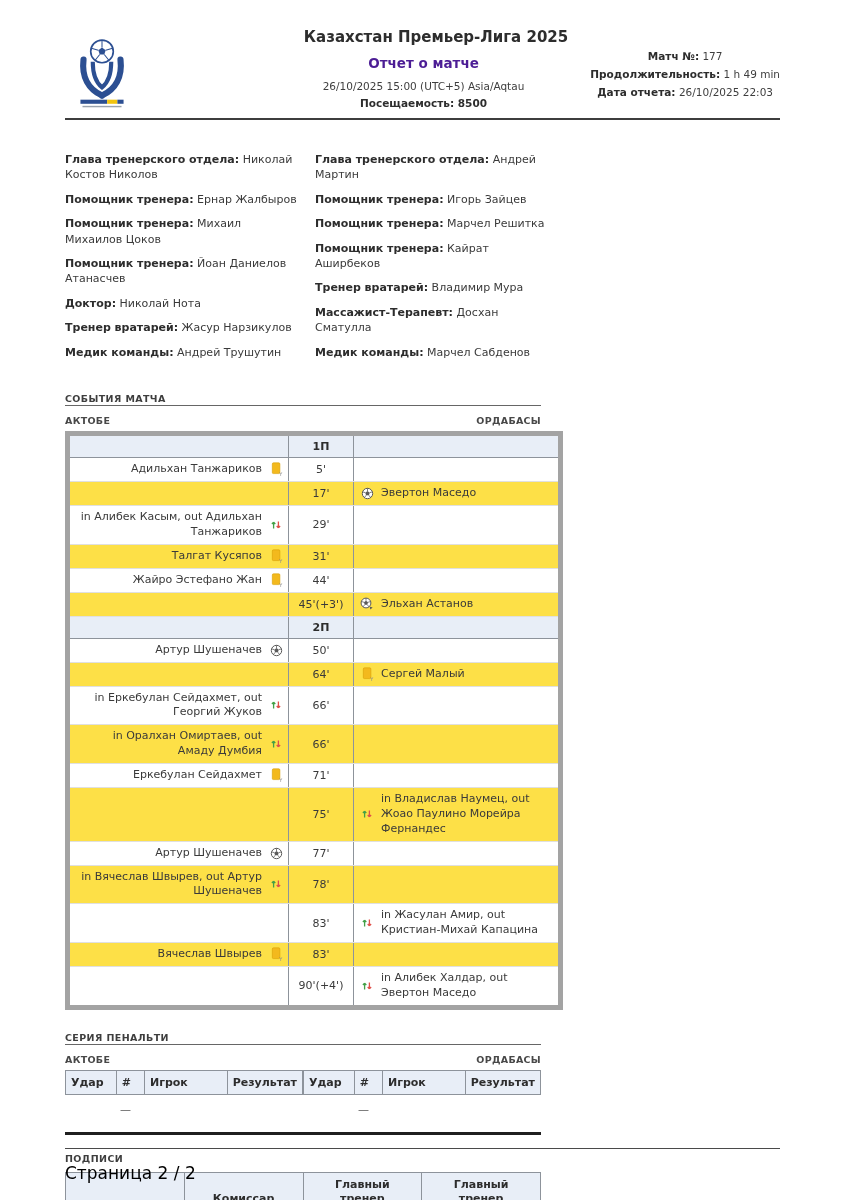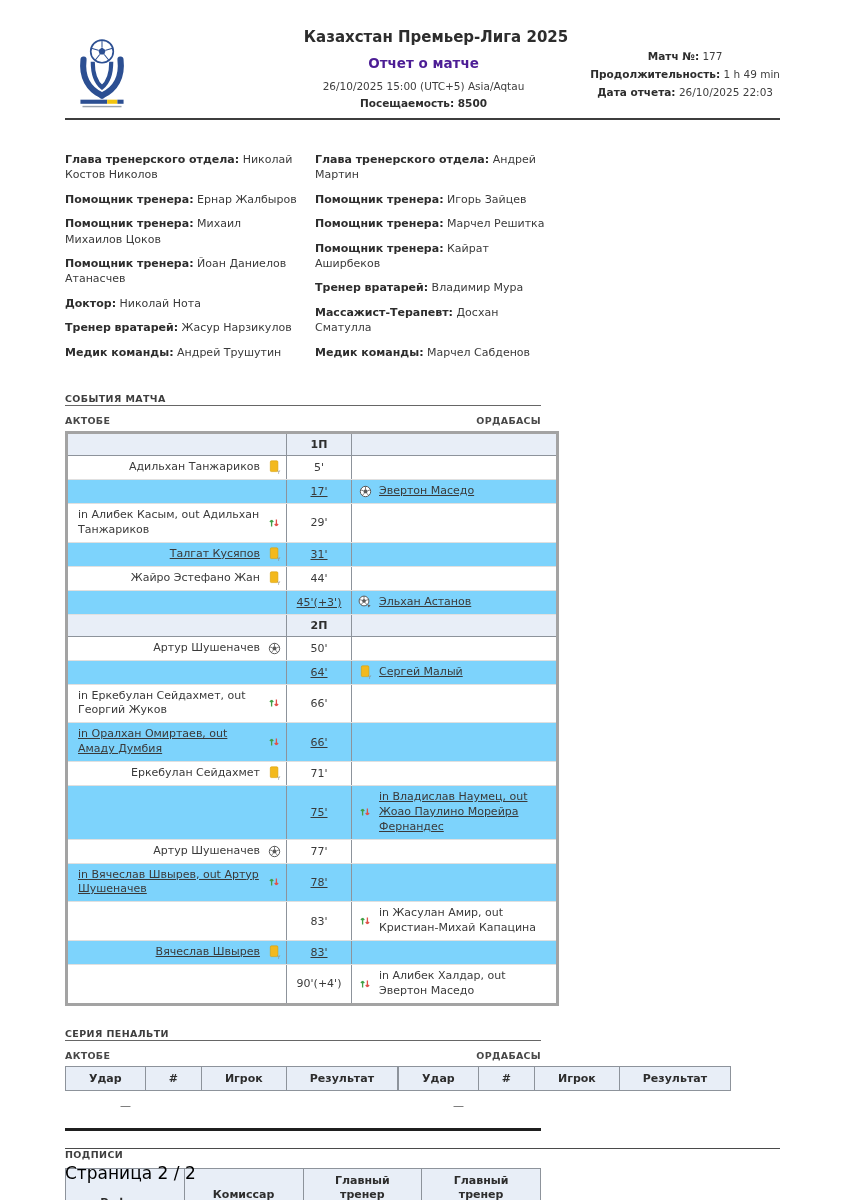--- a/index.html
+++ b/index.html
@@ -31,45 +31,45 @@
 
   
   .sec-title{font-size:9.5px;font-weight:bold;letter-spacing:.4px;color:#3e3e3e;
              margin-left:65px;width:476px;box-sizing:border-box;}
   .ruled{border-bottom:1px solid #666;padding-bottom:1px;}
   .events-section{margin-top:24px;}
   .team-row{display:flex;justify-content:space-between;width:476px;margin:9px 0 5px 65px;
             font-size:9.5px;font-weight:bold;letter-spacing:.3px;color:#484848;gap:35px;}
 
   
-  .events-table{margin-left:65px;width:476px;border-collapse:collapse;border:3px solid #a3a3a3;
+  .events-table{margin-left:65px;width:476px;border-collapse:collapse;border:5px solid #a3a3a3;
                 font-size:11px;table-layout:fixed;}
   .events-table td{border-left:1.5px solid #8d939b;vertical-align:middle;padding:0;}
   .events-table td:first-child{border-left:none;}
   .c-left{width:214px;}
   .c-time{width:60px;text-align:center;}
   .c-right{width:200px;}
   tr.event-row td{border-bottom:1px solid #e0e0e0;}
-  tr.stripe td{background:#7dd3fc;text-decoration:underline;}
+  tr.stripe td{background:#fde047;}
   .period-row td{background:#e8eef7;border-top:1px solid #8d939b;border-bottom:1px solid #8d939b;
                  font-weight:bold;text-align:center;font-size:11px;color:#2d2d2d;padding:4px 2px;}
   .cf{display:flex;align-items:center;min-height:15px;}
   .c-left .cf{justify-content:flex-end;padding:4px 5px 4px 10px;gap:7px;}
   .c-right .cf{justify-content:flex-start;padding:4px 10px 4px 6px;gap:7px;}
   .etext{line-height:1.35;}
-  .c-left .etext{}
+  .c-left .etext{text-align:right;}
   .timecell{padding:4px 2px;}
   .icon{width:14px;flex:0 0 14px;display:inline-flex;align-items:center;justify-content:center;}
 
   
   .pen-section{margin-top:22px;}
   .pen-tables{display:flex;justify-content:space-between;width:476px;margin-left:65px;}
   .pen-table{border-collapse:collapse;border:1px solid #8d939b;font-size:11px;}
   .pen-table th{background:#e8eef7;border-left:1.5px solid #8d939b;font-weight:bold;text-align:left;
-                padding:5px 23px;color:#2d2d2d;white-space:nowrap;}
+                padding:5px 5px;color:#2d2d2d;white-space:nowrap;}
   .pen-table th:first-child{border-left:none;}
   .th-kick{width:44px;} .th-num{width:22px;} .th-player{width:92px;} .th-result{width:56px;}
   .pen-empty{margin:8px 0 0 55px;font-size:11px;color:#555;}
   .thick-rule{width:476px;margin:16px 0 0 65px;border-top:3px solid #1f1f1f;}
 
   
   .sig-section{margin-top:18px;}
   .sig-table{margin:8px 0 0 65px;border-collapse:collapse;border:1px solid #8d939b;font-size:11px;
              table-layout:fixed;width:476px;}
   .sig-table th{background:#e8eef7;border:1px solid #8d939b;font-weight:bold;text-align:center;

